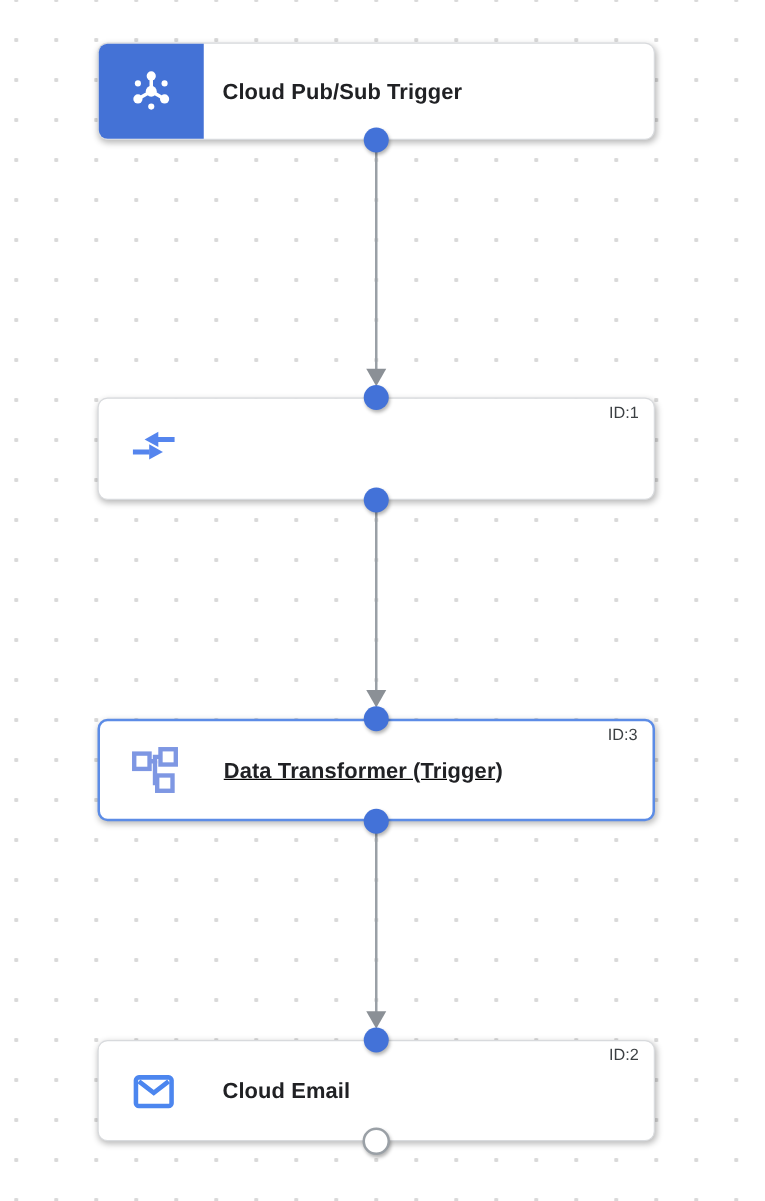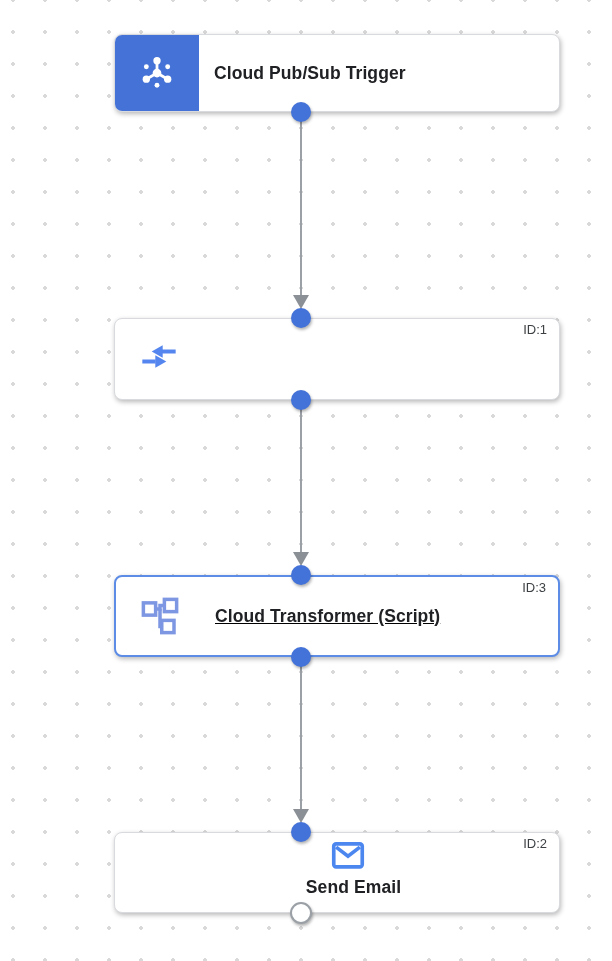--- a/index.html
+++ b/index.html
@@ -66,21 +66,21 @@
   
   .port {
     position:absolute; width:20px; height:20px; border-radius:50%;
     margin-left:-10px; margin-top:-10px;
     box-shadow: 1px 2px 3px rgba(0,0,0,0.3);
     z-index:5;
   }
   .port.blue { background:#4372d8; }
   .port.white { background:#ffffff; border:2.5px solid #9aa0a6; width:22px; height:22px; margin-left:-11px; margin-top:-11px; }
 
-  .node { z-index:2;margin-left:36px; }
+  .node { z-index:2; }
   .edge-line, .edge-arrow { z-index:1; }
 
   svg { display:block; }
 </style>
 </head>
 <body>
 
 <div class="canvas">
 
   <div class="edge-line" style="top:112px; height:192px;"></div>
@@ -138,34 +138,34 @@
       <svg width="42" height="42" viewBox="0 0 24 24">
         <g stroke="#7e97e3" stroke-width="2" fill="none">
           <rect x="2.5" y="4.5" width="7" height="7"></rect>
           <rect x="14.5" y="2.5" width="7" height="7"></rect>
           <rect x="13" y="14.5" width="7" height="7"></rect>
           <path d="M9.5 8 L12 8 L12 6 L14.5 6"></path>
           <path d="M12 8 L12 18 L13 18"></path>
         </g>
       </svg>
     </span>
-    <div class="node-title task-title">Cloud Transformer (Script)</div>
+    <div class="node-title task-title">Data Transformer (Trigger)</div>
   </div>
 
-  <div class="node" style="top:832px; height:81px;flex-direction:column;">
+  <div class="node" style="top:832px; height:81px;">
     <div class="id-badge">ID:2</div>
     <span class="task-icon">
       <svg width="38" height="38" viewBox="0 0 24 24">
         <g stroke="#4c86ef" stroke-width="2.3" fill="none">
           <rect x="3" y="5" width="18" height="14.5" rx="1.5"></rect>
           <path d="M4.5 7 L12 12.8 L19.5 7"></path>
         </g>
       </svg>
     </span>
-    <div class="node-title task-title">Send Email</div>
+    <div class="node-title task-title">Cloud Email</div>
   </div>
 
   <div class="port blue" style="left:301px; top:112px;"></div>
   <div class="port blue" style="left:301px; top:318px;"></div>
   <div class="port blue" style="left:301px; top:400px;"></div>
   <div class="port blue" style="left:301px; top:575px;"></div>
   <div class="port blue" style="left:301px; top:657px;"></div>
   <div class="port blue" style="left:301px; top:832px;"></div>
   <div class="port white" style="left:301px; top:913px;"></div>
 

